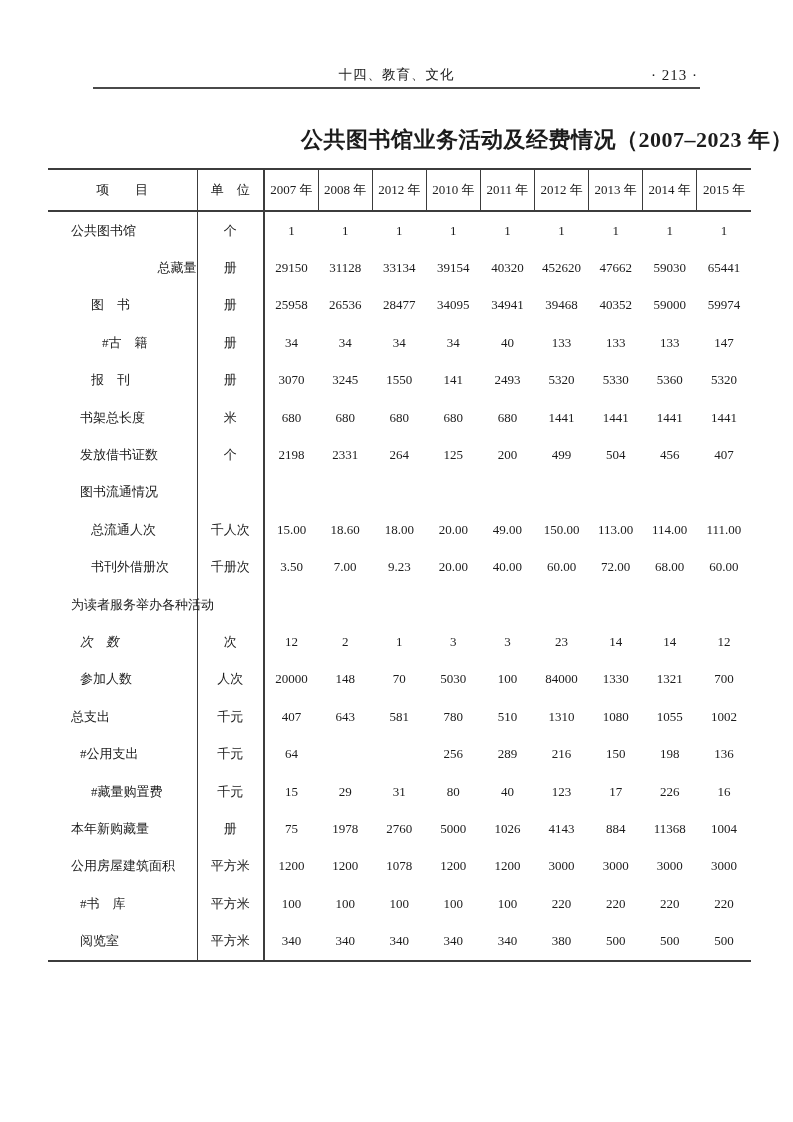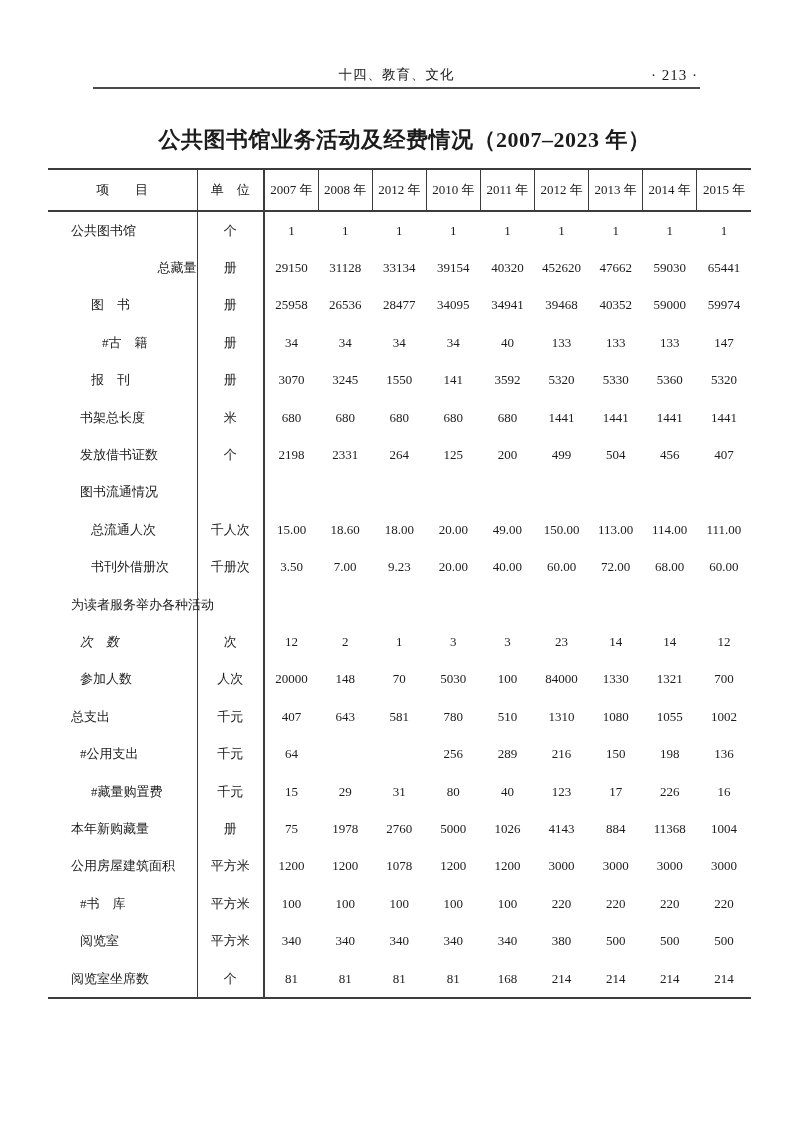--- a/index.html
+++ b/index.html
@@ -26,21 +26,21 @@
     position:absolute;right:2px;top:1px;
     font-size:15px;letter-spacing:1px;
   }
   .head-rule{
     position:absolute;left:93px;right:93px;top:87px;height:2px;
     background:#4a4a4a;
   }
   
   .table-title{
     position:absolute;top:125px;left:16px;right:0;
-    text-align:center;
+    text-align:right;
     font-size:22px;font-weight:bold;letter-spacing:0.5px;
   }
   
   .tbl-wrap{position:absolute;left:48px;top:158px;width:703px;}
   table.data{
     border-collapse:collapse;table-layout:fixed;width:703px;
     font-size:13px;
     border-top:2.5px solid #3c3c3c;
     border-bottom:2.5px solid #3c3c3c;
     margin-top:10px;
@@ -164,21 +164,21 @@
     <td class="val">133</td>
     <td class="val">147</td>
   </tr>
           <tr>
     <td class="item" style="padding-left: 43px;">报　刊</td>
     <td class="unit">册</td>
     <td class="val val-first">3070</td>
     <td class="val">3245</td>
     <td class="val">1550</td>
     <td class="val">141</td>
-    <td class="val">3592</td>
+    <td class="val">2493</td>
     <td class="val">5320</td>
     <td class="val">5330</td>
     <td class="val">5360</td>
     <td class="val">5320</td>
   </tr>
           <tr>
     <td class="item" style="padding-left: 32px;">书架总长度</td>
     <td class="unit">米</td>
     <td class="val val-first">680</td>
     <td class="val">680</td>
@@ -365,30 +365,17 @@
     <td class="val val-first">340</td>
     <td class="val">340</td>
     <td class="val">340</td>
     <td class="val">340</td>
     <td class="val">340</td>
     <td class="val">380</td>
     <td class="val">500</td>
     <td class="val">500</td>
     <td class="val">500</td>
   </tr>
-          <tr>
-    <td class="item" style="padding-left: 23px;">阅览室坐席数</td>
-    <td class="unit">个</td>
-    <td class="val val-first">81</td>
-    <td class="val">81</td>
-    <td class="val">81</td>
-    <td class="val">81</td>
-    <td class="val">168</td>
-    <td class="val">214</td>
-    <td class="val">214</td>
-    <td class="val">214</td>
-    <td class="val">214</td>
-  </tr>
         </tbody>
     </table>
   </div>
 
 </div>
 
 </body></html>

